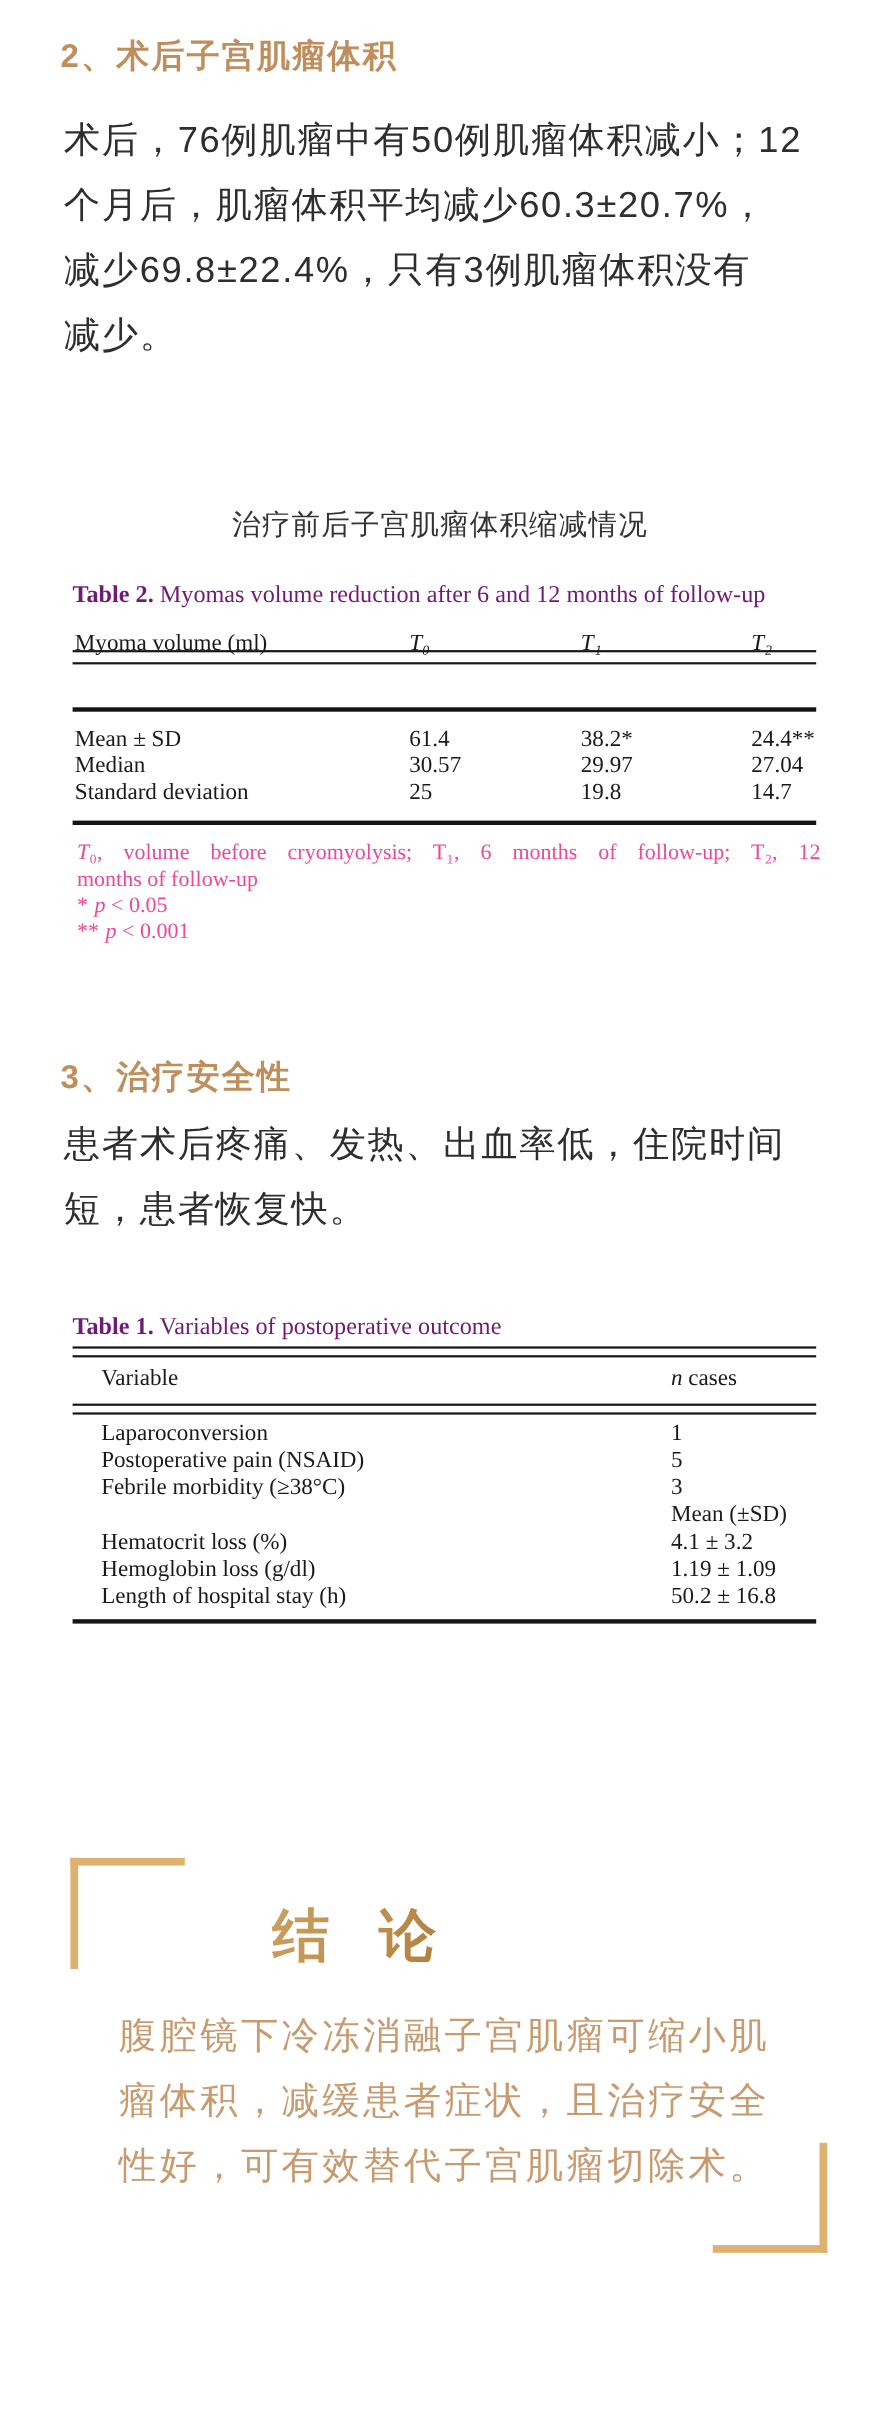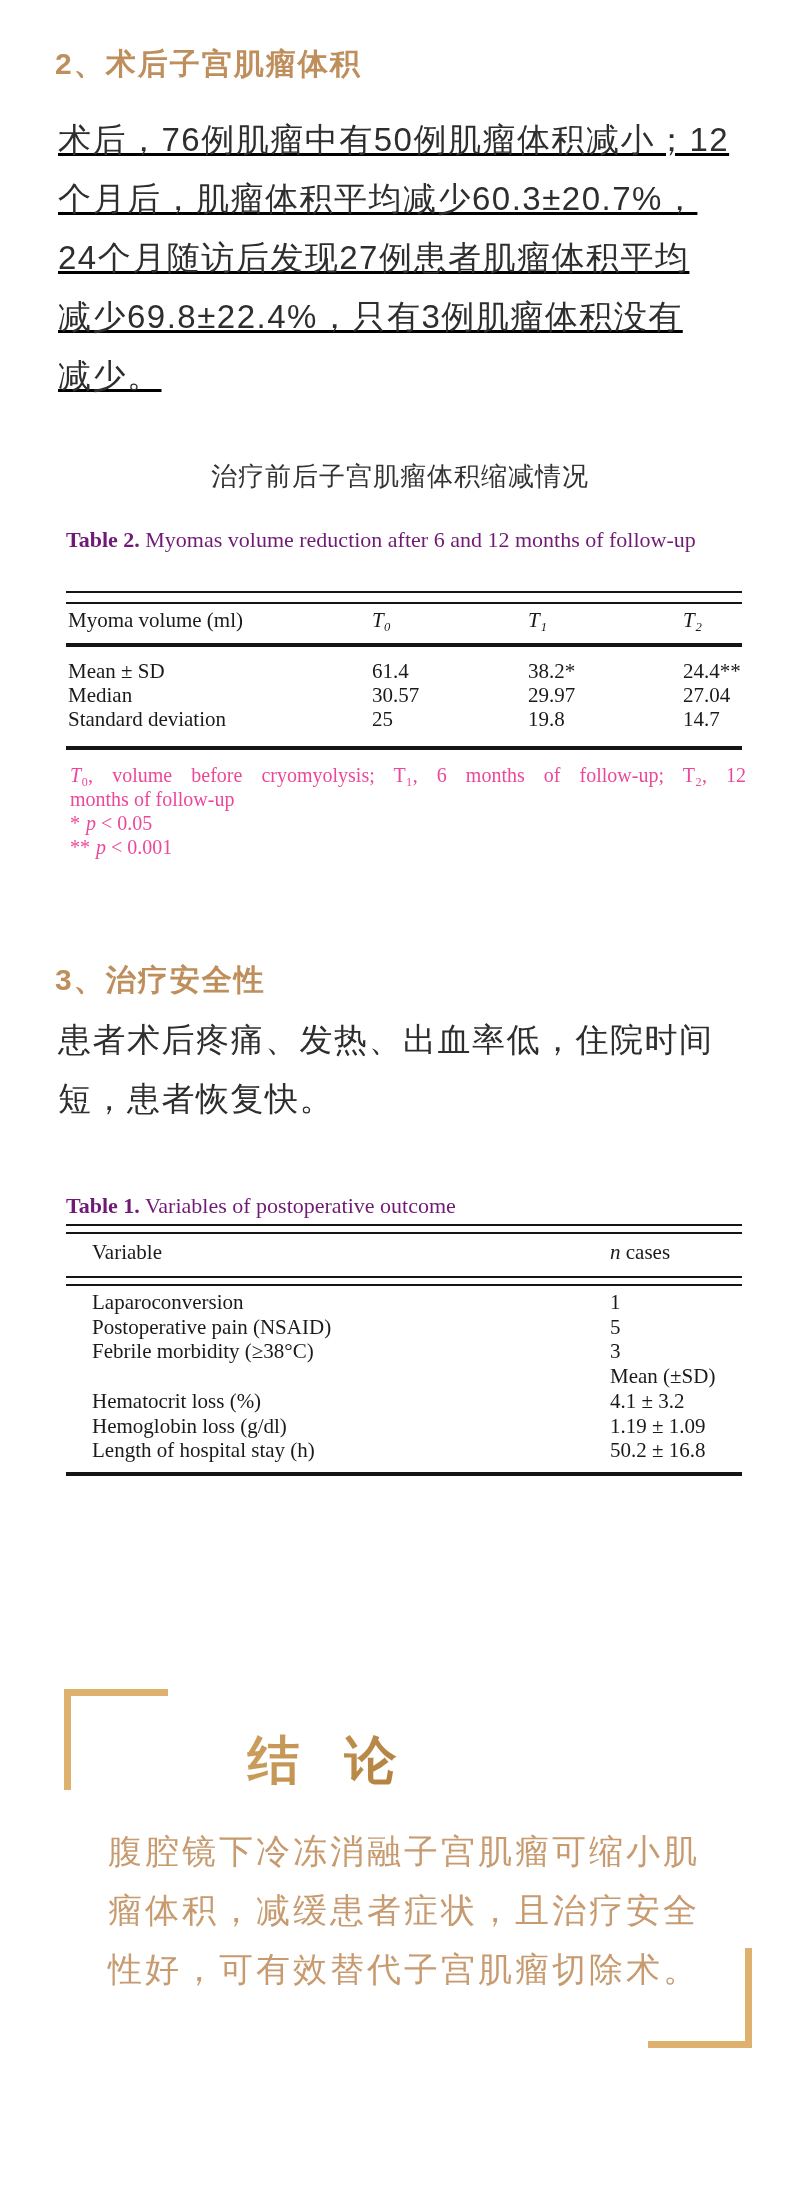--- a/index.html
+++ b/index.html
@@ -73,40 +73,39 @@
   .concl-line{
     display:block;font-size:34px;line-height:59px;
     color:#C79B6F;letter-spacing:3px;white-space:nowrap;font-weight:300;
   }
 </style>
 </head>
 <body>
 
 <div class="page">
 
-  <div class="gold-heading" style="top:44px;">2、术后子宫肌瘤体积</div>
-
-  <div class="cjk-para" style="top:110px;text-decoration:underline;">
+  <div class="gold-heading" style="top:32px;">2、术后子宫肌瘤体积</div>
+
+  <div class="cjk-para" style="top:97px;">
     <span class="cjk-line">术后，76例肌瘤中有50例肌瘤体积减小；12</span>
     <span class="cjk-line">个月后，肌瘤体积平均减少60.3±20.7%，</span>
-    <span class="cjk-line">24个月随访后发现27例患者肌瘤体积平均</span>
     <span class="cjk-line">减少69.8±22.4%，只有3例肌瘤体积没有</span>
     <span class="cjk-line">减少。</span>
   </div>
 
   <div class="cn-caption" style="top:462px;">治疗前后子宫肌瘤体积缩减情况</div>
 
   <div class="tbl-title serif" style="top:526px;">
     <b>Table 2.</b>
     <span>Myomas volume reduction after 6 and 12 months of follow-up</span>
   </div>
 
   <div class="rule-dbl" style="top:591px;"></div>
 
-  <div class="trow serif" style="top:608px;">
+  <div class="trow serif" style="top:572px;">
     <span class="c1">Myoma volume (ml)</span>
     <span class="c2 tv">T₀</span>
     <span class="c3 tv">T₁</span>
     <span class="c4 tv">T₂</span>
   </div>
 
   <div class="rule" style="top:643px;"></div>
 
   <div class="trow serif" style="top:659px;">
     <span class="c1">Mean ± SD</span>

